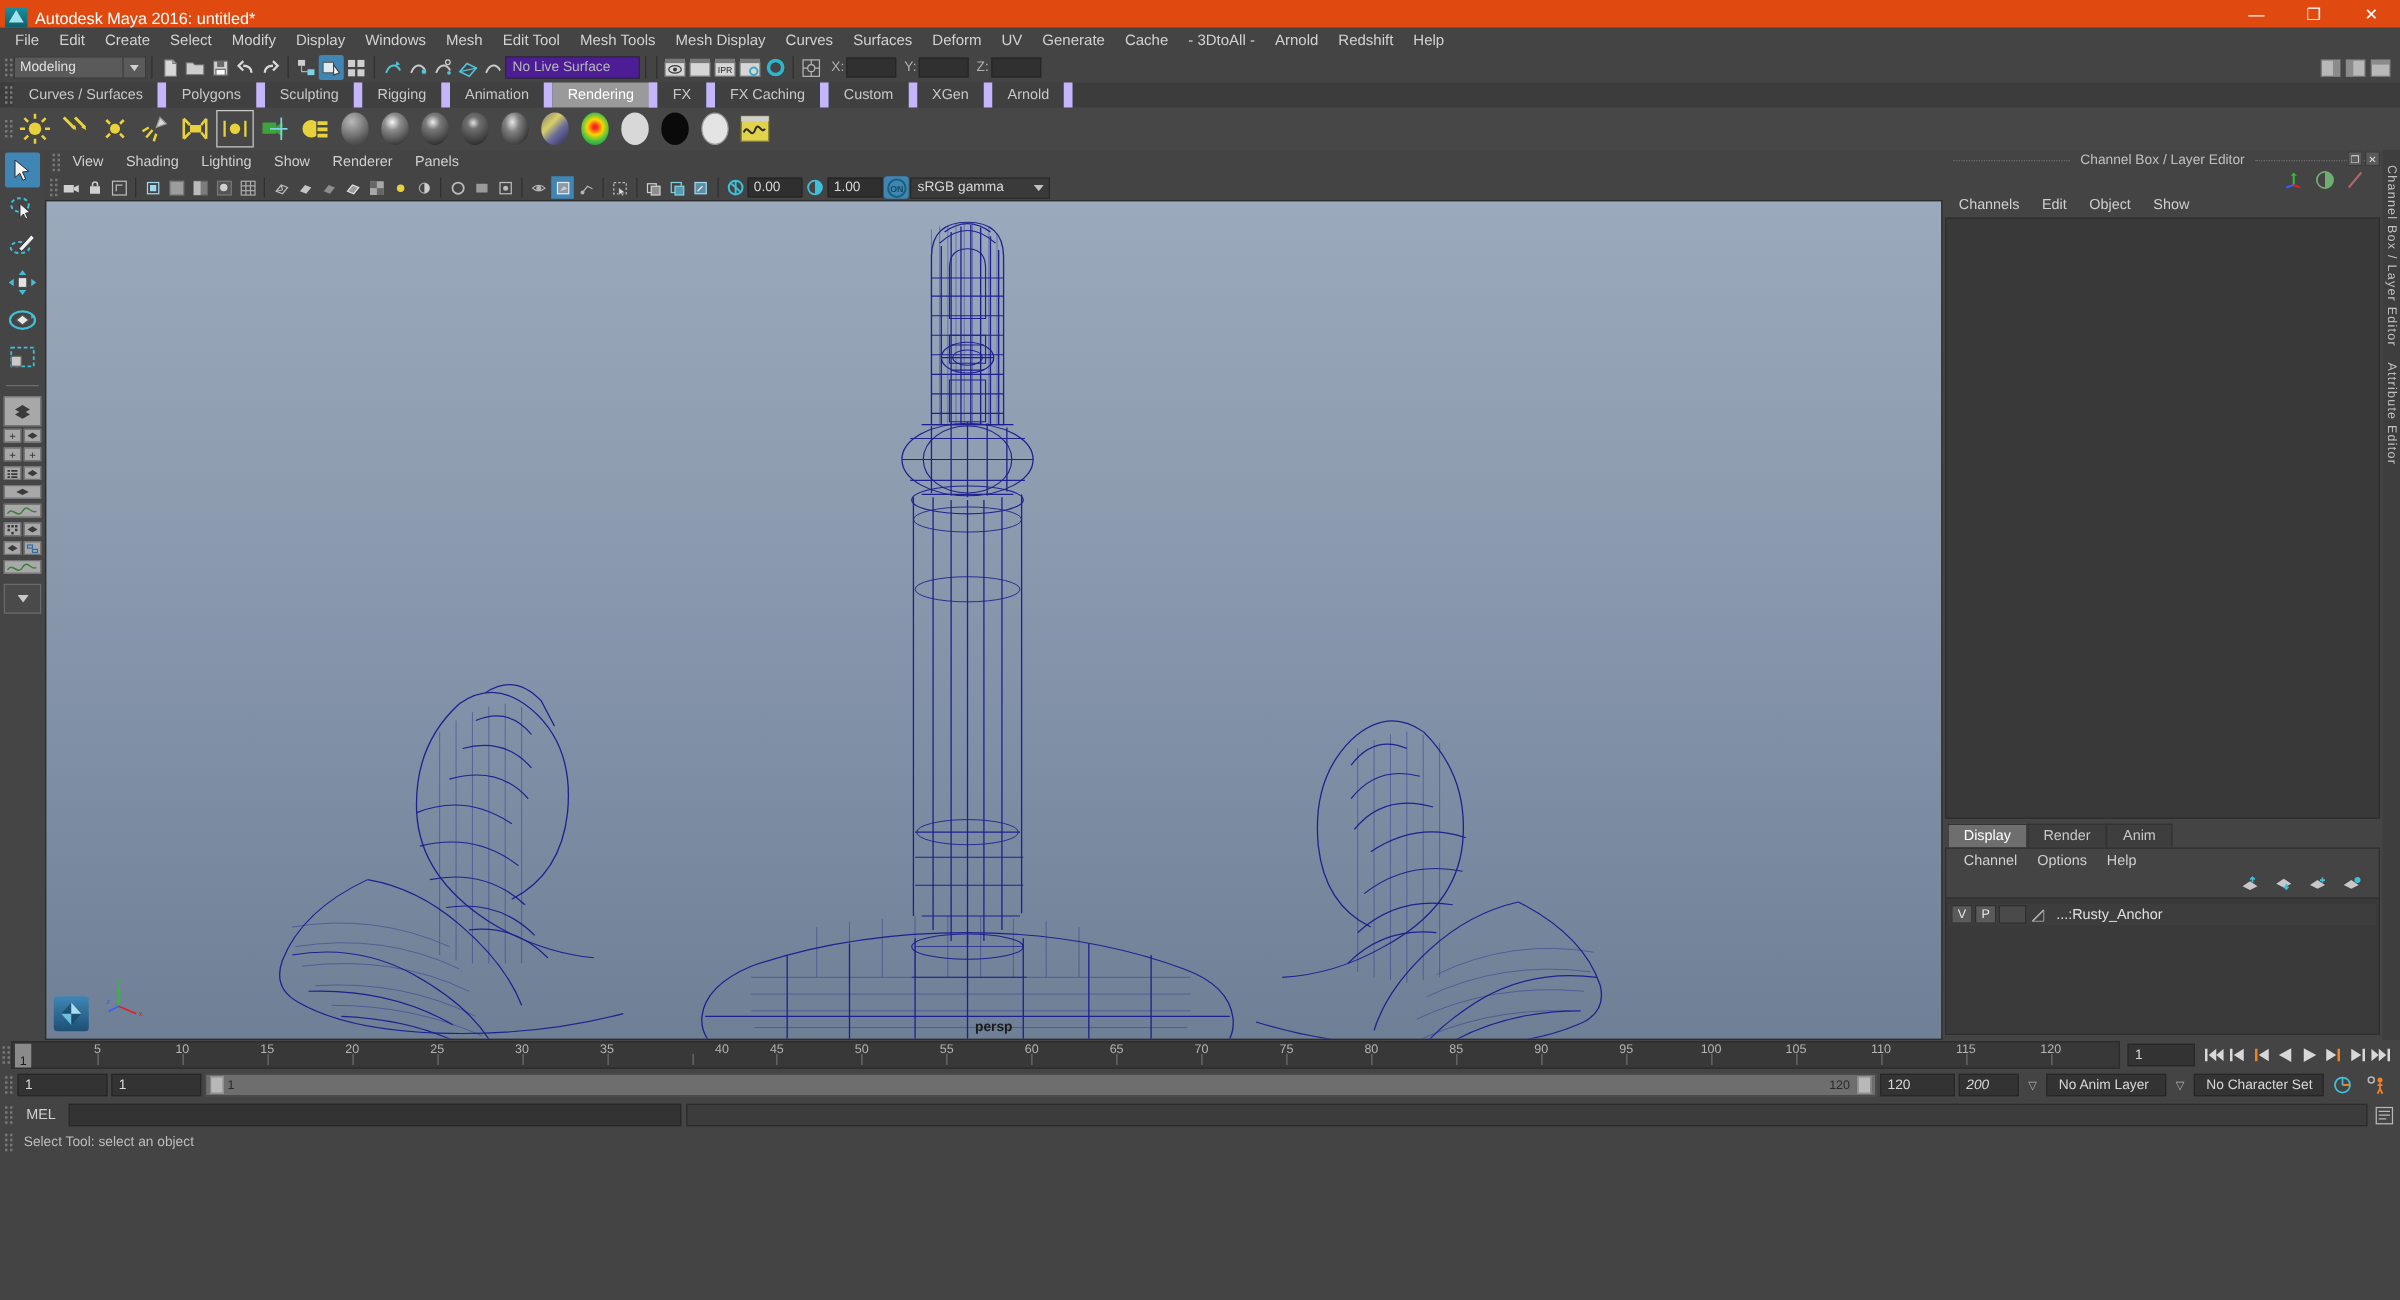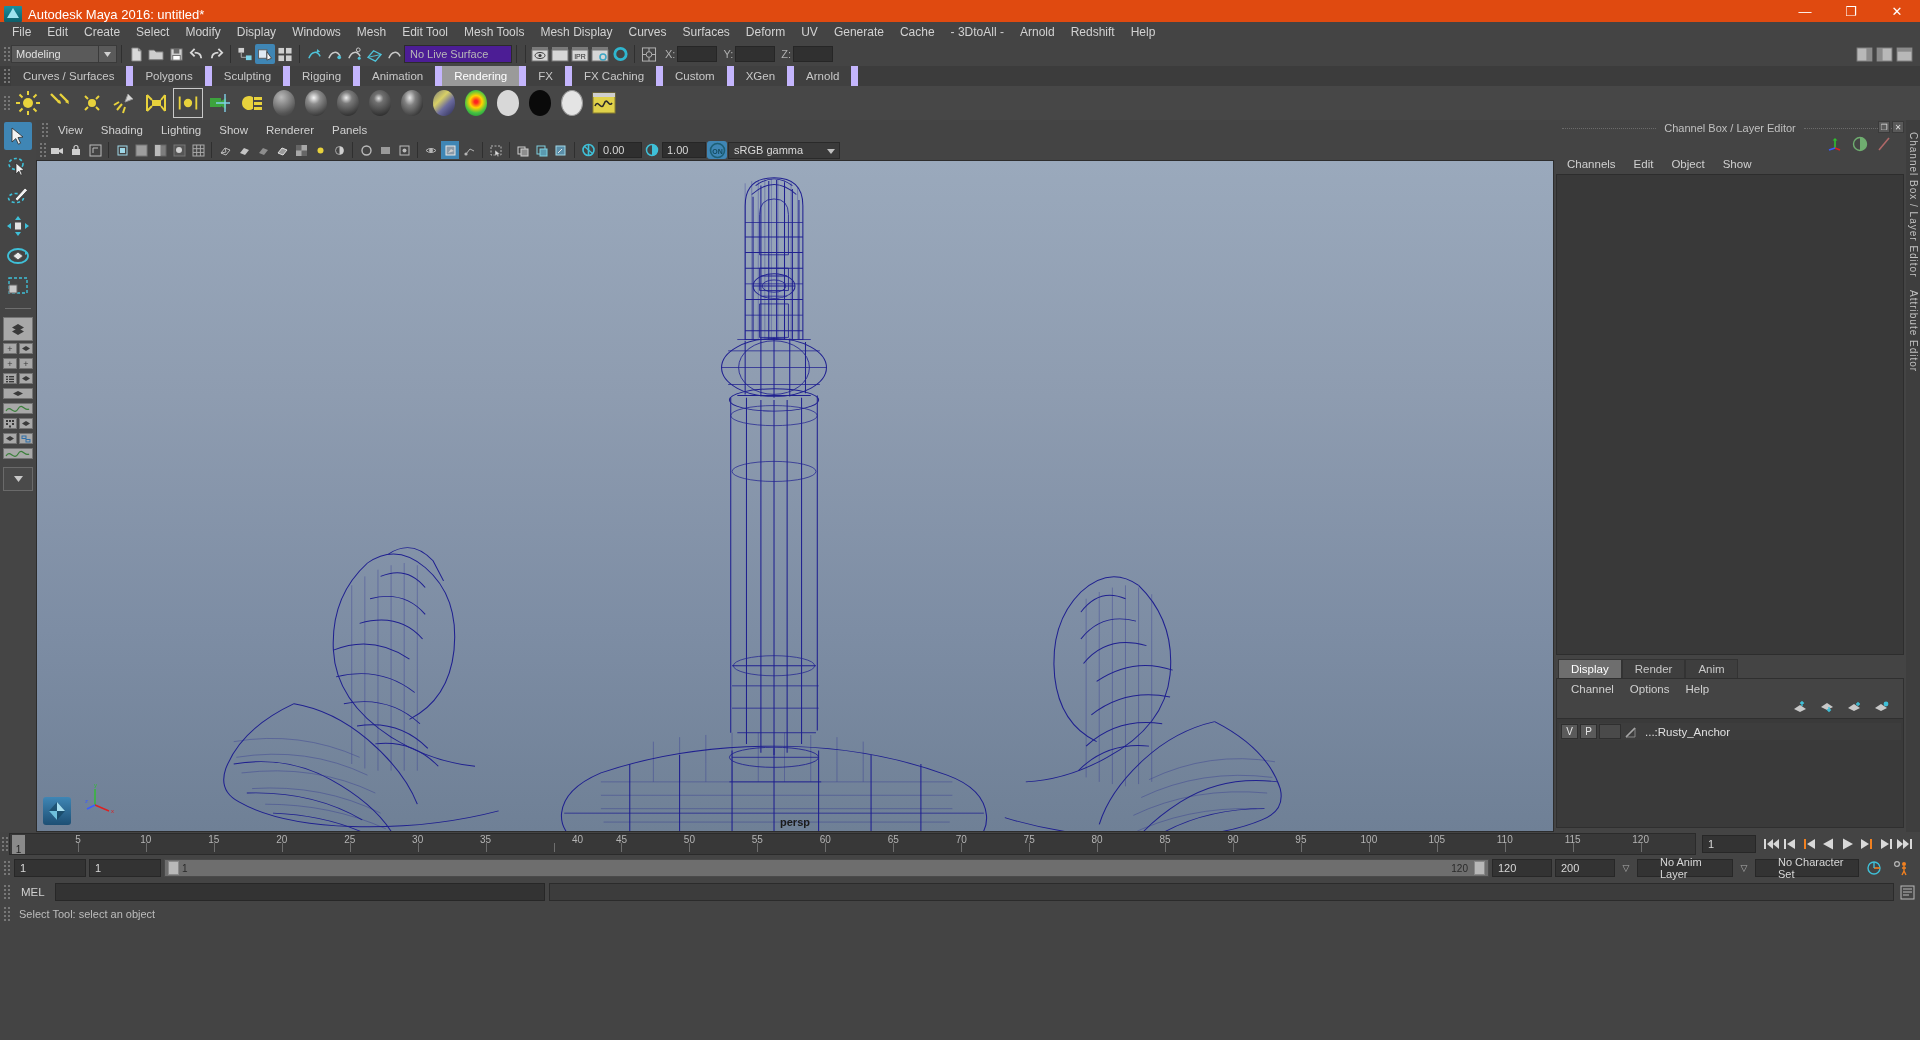--- a/index.html
+++ b/index.html
@@ -138,21 +138,21 @@
   .play-btn{width:19px;height:18px;display:flex;align-items:center;justify-content:center;flex:0 0 auto;}
 
   
   #rangerow{height:24px;background:#444;display:flex;align-items:center;gap:3px;padding-left:2px;}
   .rng-field{height:18px;background:#333;border:1px solid #272727;display:flex;align-items:center;
     padding-left:5px;font-size:11px;color:#d8d8d8;}
   #range-bar{flex:1;height:18px;background:#6e6e6e;border:1px solid #4a4a4a;position:relative;
     display:flex;align-items:center;}
   .rng-handle{width:11px;height:14px;background:#b8b8b8;border:1px solid #8a8a8a;position:absolute;}
   .combo{height:18px;background:#333;border:1px solid #272727;display:flex;align-items:center;
-    padding-left:22px;font-size:11px;color:#d8d8d8;}
+    padding-left:9px;font-size:11px;color:#d8d8d8;}
   .combo-arrow{width:16px;height:18px;display:flex;align-items:center;justify-content:center;color:#b0b0b0;font-size:9px;}
 
   
   #cmdrow{height:24px;background:#444;display:flex;align-items:center;padding-left:2px;gap:4px;}
   #mel-label{font-size:11.5px;color:#d0d0d0;padding:0 6px;}
   #mel-input{width:490px;height:18px;background:#333;border:1px solid #272727;}
   #cmd-output{flex:1;height:18px;background:#3c3c3c;border:1px solid #2b2b2b;}
   #cmd-icon{width:18px;height:18px;display:flex;align-items:center;justify-content:center;margin-right:4px;}
 
   
@@ -1224,21 +1224,21 @@
     </div>
   <div class="rng-field" style="width:72px;">1</div>
   <div class="rng-field" style="width:72px;">1</div>
   <div id="range-bar">
     <div class="rng-handle" style="left:3px;"></div>
     <span style="position:absolute;left:17px;font-size:10px;color:#2a2a2a;">1</span>
     <span style="position:absolute;right:20px;font-size:10px;color:#2a2a2a;">120</span>
     <div class="rng-handle" style="right:3px;"></div>
   </div>
   <div class="rng-field" style="width:60px;">120</div>
-  <div class="rng-field" style="width:60px;">200</div>
+  <div class="rng-field" style="width:48px;font-style:italic;">200</div>
   <div class="combo-arrow">▽</div>
   <div class="combo" style="width:96px;">No Anim Layer</div>
   <div class="combo-arrow">▽</div>
   <div class="combo" style="width:104px;">No Character Set</div>
   <div class="play-btn" style="width:24px;">
     <svg width="18" height="16" viewBox="0 0 18 16">
         <circle cx="9" cy="8" r="6" fill="none" stroke="#3fc0d8" stroke-width="1.4"></circle>
         <path d="M9 8 L15 8" stroke="#f08020" stroke-width="1.6"></path>
         <path d="M9 2 V8" stroke="#3fc0d8" stroke-width="1.4"></path>
       </svg>

